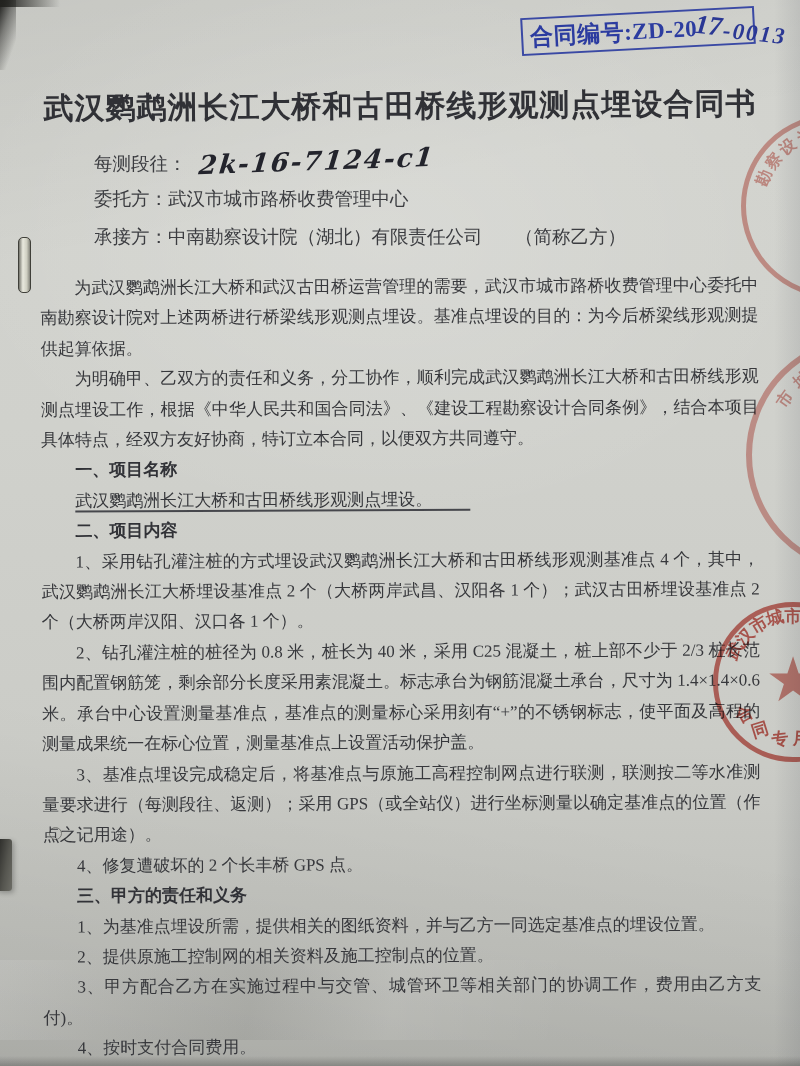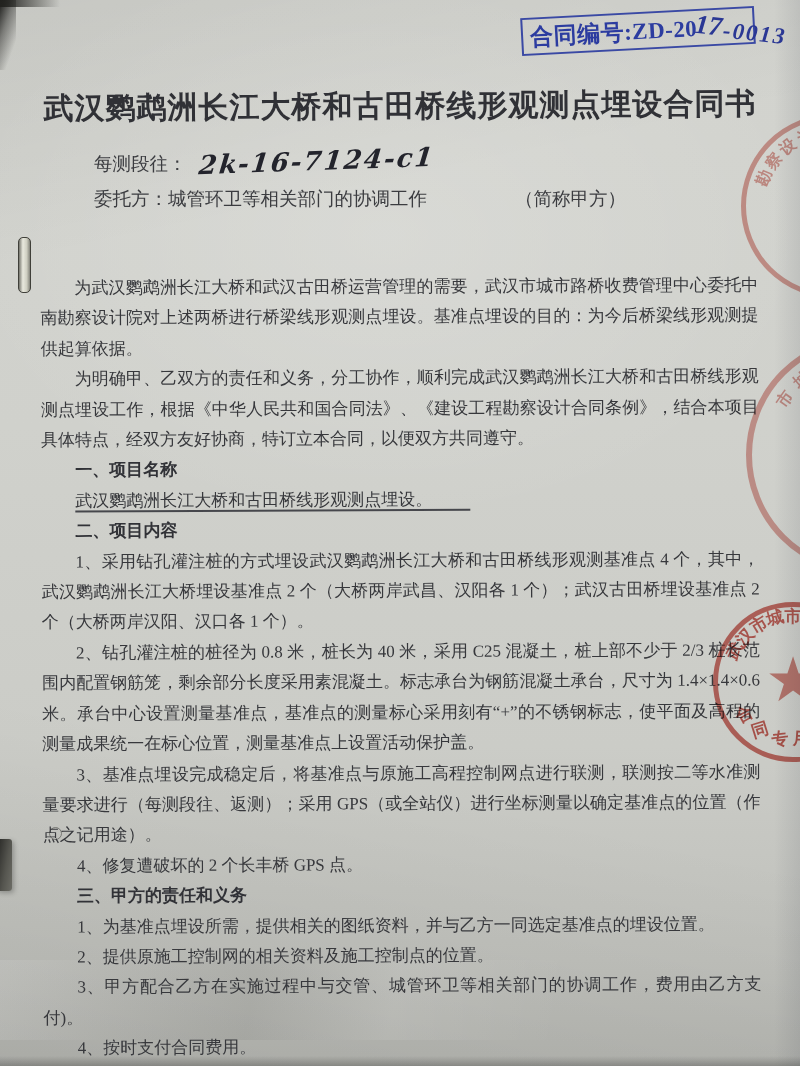--- a/index.html
+++ b/index.html
@@ -104,22 +104,25 @@
       <span class="hw-blue hw-serial">-0013</span>
   </div>
 
   <div class="title">武汉鹦鹉洲长江大桥和古田桥线形观测点埋设合同书</div>
 
   <div class="meta">
     <div class="meta-row">
       <span>每测段往：</span><span class="hw-ink">2k-16-7124-c1</span>
     </div>
     <div class="meta-row">
-      <span>委托方：</span><span>城管环卫等相关部门的协调工作</span>
-      <span class="alias">（简称甲方）</span>
+      <span>委托方：</span><span>武汉市城市路桥收费管理中心</span>
+    </div>
+    <div class="meta-row">
+      <span>承接方：</span><span>中南勘察设计院（湖北）有限责任公司</span>
+      <span class="alias">（简称乙方）</span>
     </div>
   </div>
 
   <div class="body-text">
     <p>为武汉鹦鹉洲长江大桥和武汉古田桥运营管理的需要，武汉市城市路桥收费管理中心委托中南勘察设计院对上述两桥进行桥梁线形观测点埋设。基准点埋设的目的：为今后桥梁线形观测提供起算依据。</p>
     <p>为明确甲、乙双方的责任和义务，分工协作，顺利完成武汉鹦鹉洲长江大桥和古田桥线形观测点埋设工作，根据《中华人民共和国合同法》、《建设工程勘察设计合同条例》，结合本项目具体特点，经双方友好协商，特订立本合同，以便双方共同遵守。</p>
     <p class="hd">一、项目名称</p>
     <p><span class="uline">武汉鹦鹉洲长江大桥和古田桥线形观测点埋设。</span></p>
     <p class="hd">二、项目内容</p>
     <p>1、采用钻孔灌注桩的方式埋设武汉鹦鹉洲长江大桥和古田桥线形观测基准点 4 个，其中，武汉鹦鹉洲长江大桥埋设基准点 2 个（大桥两岸武昌、汉阳各 1 个）；武汉古田桥埋设基准点 2 个（大桥两岸汉阳、汉口各 1 个）。</p>

